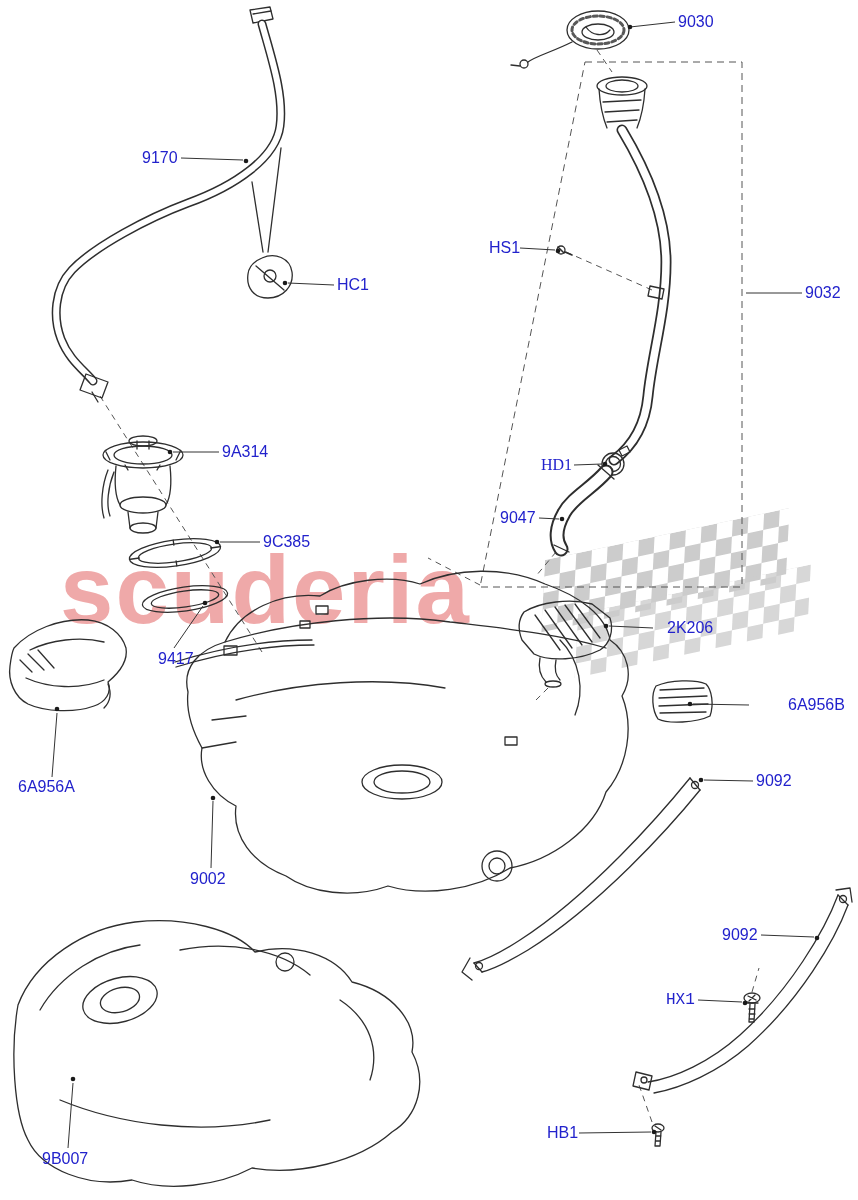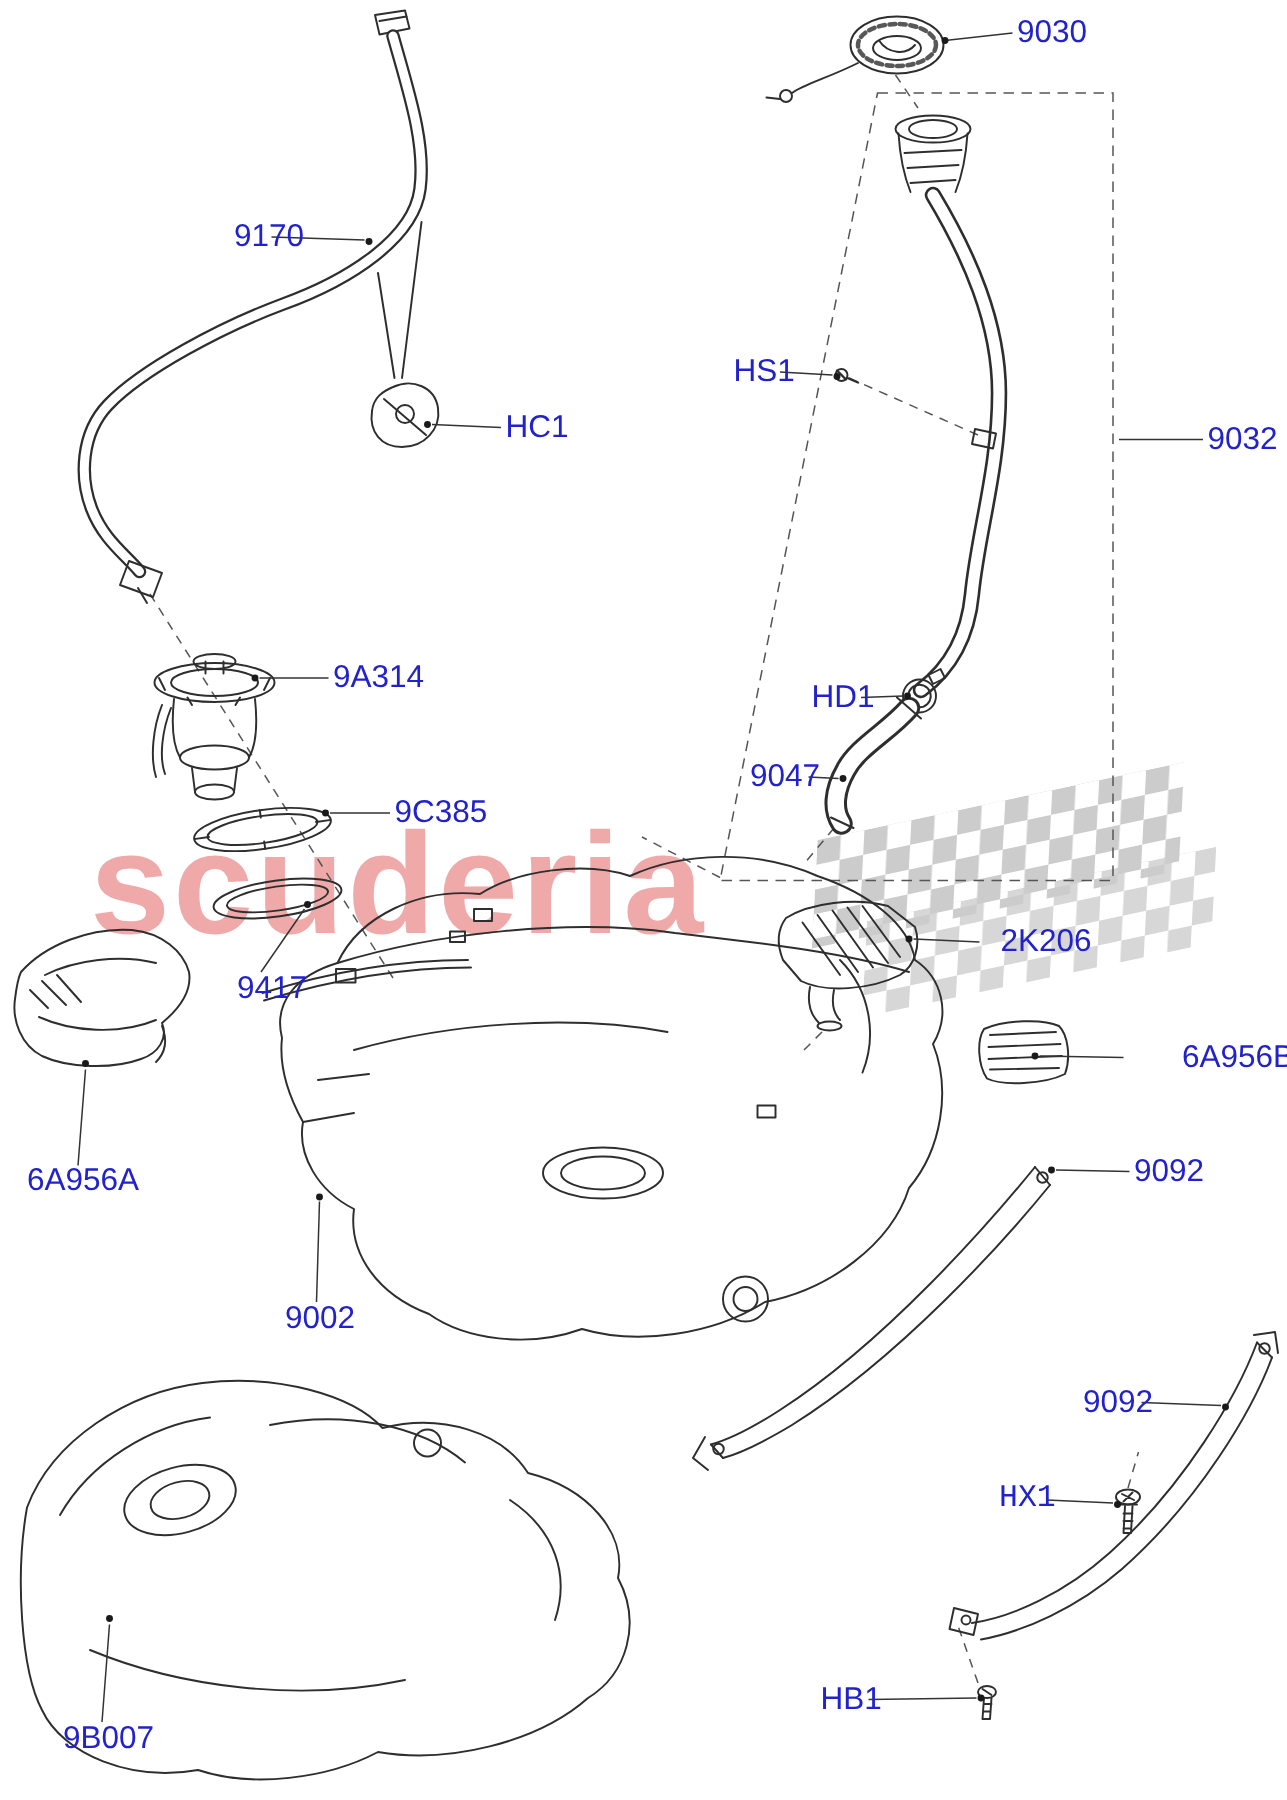--- a/index.html
+++ b/index.html
@@ -10,21 +10,21 @@
   .wm-brand{
     position:absolute;left:60px;top:542px;font-size:96px;font-weight:bold;
     letter-spacing:2px;color:#e05555;opacity:.5;line-height:1;z-index:0;white-space:nowrap;
   }
   .wm-sub{
     position:absolute;left:96px;top:642px;font-size:36px;letter-spacing:30px;
     color:#9c9c9c;opacity:.65;line-height:1;z-index:0;white-space:nowrap;
   }
   svg.art{position:absolute;left:0;top:0;z-index:1;}
   .callout{
-    position:absolute;font-size:21px;line-height:16px;color:#2222cc;
+    position:absolute;font-size:16px;line-height:16px;color:#2222cc;
     white-space:nowrap;cursor:pointer;z-index:2;
   }
 </style>
 </head>
 <body>
 
 <div class="stage">
 
   <div class="wm-brand">scuderia</div>
 
@@ -253,26 +253,26 @@
       <circle cx="701" cy="780" r="2.3"></circle>
       <circle cx="213" cy="798" r="2.3"></circle>
       <circle cx="817" cy="938" r="2.3"></circle>
       <circle cx="745" cy="1003" r="2.3"></circle>
       <circle cx="73" cy="1079" r="2.3"></circle>
       <circle cx="654" cy="1132" r="2.3"></circle>
     </g>
   </svg>
 
   <div class="callout" style="left:678px;top:14px;">9030</div>
-  <div class="callout" style="left:156px;top:150px;">9170</div>
+  <div class="callout" style="left:142px;top:150px;">9170</div>
   <div class="callout" style="left:337px;top:277px;">HC1</div>
   <div class="callout" style="left:489px;top:240px;text-align:center;">HS1</div>
   <div class="callout" style="left:805px;top:285px;">9032</div>
   <div class="callout" style="left:222px;top:444px;">9A314</div>
-  <div class="callout" style="left:541px;top:457px;">HD1</div>
+  <div class="callout" style="left:541px;top:457px;font-family:Liberation Serif, serif;">HD1</div>
   <div class="callout" style="left:500px;top:510px;">9047</div>
   <div class="callout" style="left:263px;top:534px;">9C385</div>
   <div class="callout" style="left:158px;top:651px;">9417</div>
   <div class="callout" style="left:656px;top:620px;padding-left:11px;">2K206</div>
   <div class="callout" style="left:752px;top:697px;margin-left:36px;">6A956B</div>
   <div class="callout" style="left:18px;top:779px;">6A956A</div>
   <div class="callout" style="left:756px;top:773px;">9092</div>
   <div class="callout" style="left:190px;top:871px;">9002</div>
   <div class="callout" style="left:722px;top:927px;">9092</div>
   <div class="callout" style="left:666px;top:992px;font-family:Liberation Mono, monospace;">HX1</div>

